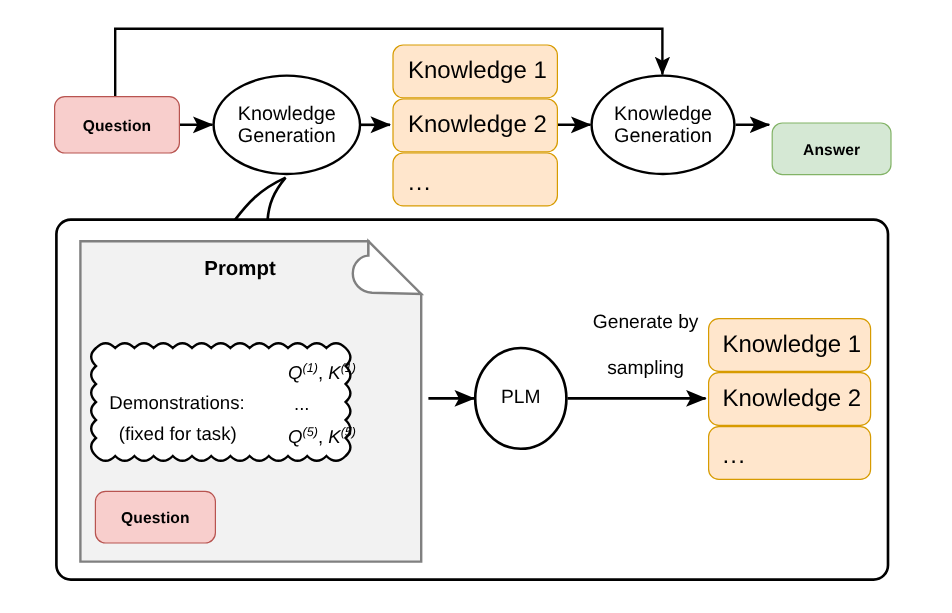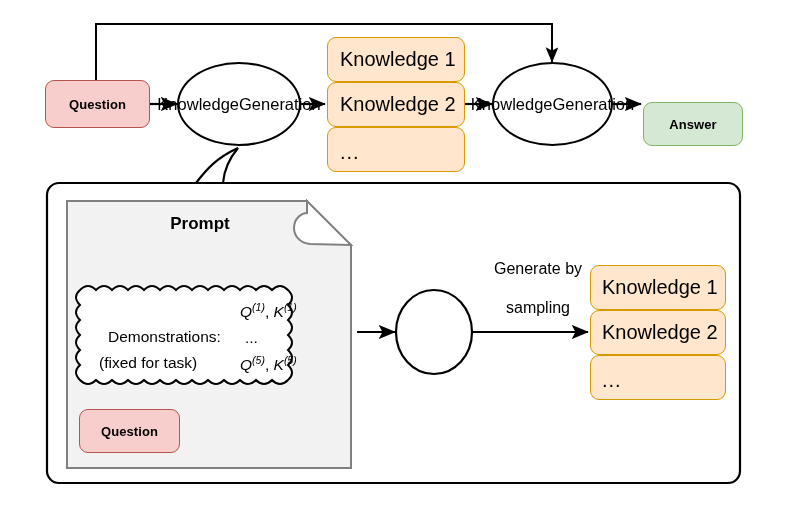--- a/index.html
+++ b/index.html
@@ -14,21 +14,21 @@
 
   
   .chip{border-radius:9px;border-width:1.6px;border-style:solid;}
   .chip-red{background:#f8cecc;border-color:#b85450;}
   .chip-green{background:#d5e8d4;border-color:#82b366;}
   .chip-orange{background:#ffe6cc;border-color:#d79b00;}
   .bold-label{font-weight:bold;font-size:13px;letter-spacing:.1px;}
 
   
   .ellipse{border:2px solid #000;border-radius:50%;background:#fff;
-           flex-direction:row;line-height:1.12;font-size:16.5px;}
+           flex-direction:column;line-height:1.12;font-size:16.5px;}
 
   
   .plain{font-size:16px;line-height:1.2;gap:20px;}
 
   
   #prompt-doc-label{font-weight:bold;font-size:17px;}
   .instruction-tag{
      position:absolute;border:2px solid #000;background:#fff;
      border-radius:13px 13px 13px 4px;
      display:flex;align-items:center;justify-content:center;
@@ -125,21 +125,21 @@
 
   <div class="node chip chip-green bold-label" style="left:643px;top:82px;width:100px;height:44px;margin-top:20px;">
     <span>Answer</span>
   </div>
 
   <div class="node" id="prompt-doc-label" style="left:120px;top:211px;width:160px;height:26px;">
     <span>Prompt</span>
   </div>
 
 
-  <div class="demo-text" style="left:108px;top:329px;">
+  <div class="demo-text" style="left:91px;top:329px;">
     <span>Demonstrations:</span>
   </div>
   <div class="demo-text" style="left:99px;top:355px;">
     <span>(fixed for task)</span>
   </div>
 
   <div class="demo-text itl" style="left:240px;top:302px;">
     <span>Q</span><span class="sup">(1)</span><span style="font-style:normal">, </span><span>K</span><span class="sup">(1)</span>
   </div>
 
@@ -148,20 +148,23 @@
   </div>
 
   <div class="demo-text itl" style="left:240px;top:355px;">
     <span>Q</span><span class="sup">(5)</span><span style="font-style:normal">, </span><span>K</span><span class="sup">(5)</span>
   </div>
 
   <div class="node chip chip-red bold-label" style="left:79px;top:409px;width:101px;height:44px;">
     <span>Question</span>
   </div>
 
+  <div class="node plain" style="left:396px;top:318px;width:76px;height:28px;">
+    <span>PLM</span>
+  </div>
 
   <div class="node plain" style="left:478px;top:266px;width:120px;height:46px;flex-direction:column;line-height:1.18;">
     <span>Generate by</span>
     <span>sampling</span>
   </div>
 
   <div class="node chip chip-orange knowledge-stack-item" style="left:590px;top:265px;width:136px;height:45px;justify-content:flex-start;padding-left:11px;">
     <span>Knowledge 1</span>
   </div>
   <div class="node chip chip-orange knowledge-stack-item" style="left:590px;top:310px;width:136px;height:45px;justify-content:flex-start;padding-left:11px;">

